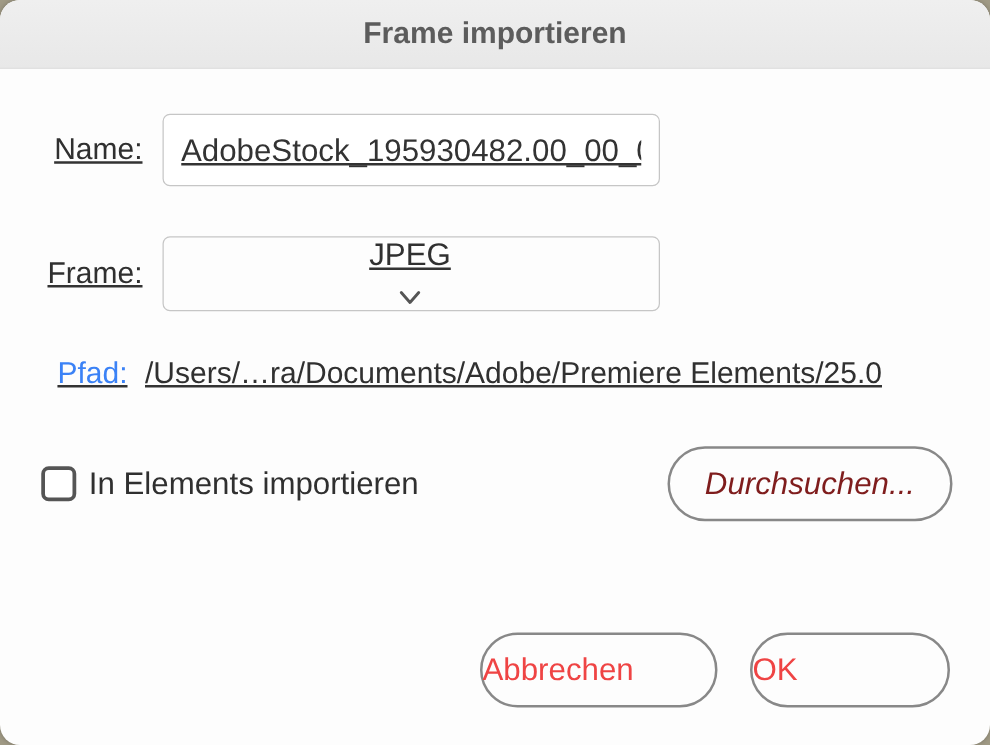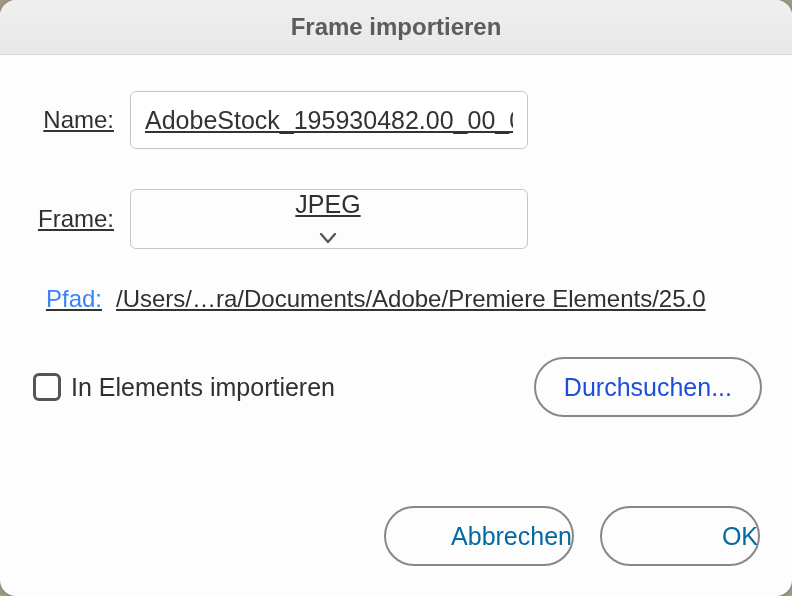--- a/index.html
+++ b/index.html
@@ -118,44 +118,45 @@
     color: #303030;
     flex: 1;
   }
   .browse-btn {
     height: 60px;
     padding: 0 28px;
     border: 2px solid #888;
     border-radius: 30px;
     background: #fdfdfd;
     font-size: 25px;
-    color: #1d4ed8;
+    color: #7f1d1d;
     display: inline-flex;
     align-items: center;
     justify-content: center;
     cursor: default;
     margin-left: auto;
+    font-style: italic;
   }
   .footer {
     position: absolute;
     right: 32px;
     bottom: 30px;
     display: flex;
     gap: 26px;
   }
   .btn {
     height: 60px;
     border: 2px solid #888;
     border-radius: 30px;
     background: #fdfdfd;
     font-size: 25px;
-    color: #0369a1;
+    color: #ef4444;
     display: inline-flex;
     align-items: center;
-    justify-content: flex-end;
+    justify-content: flex-start;
     cursor: default;
   }
   .btn-cancel { width: 190px; }
   .btn-ok { width: 160px; }
 </style>
 </head>
 <body>
 
 <div class="dialog">
 

